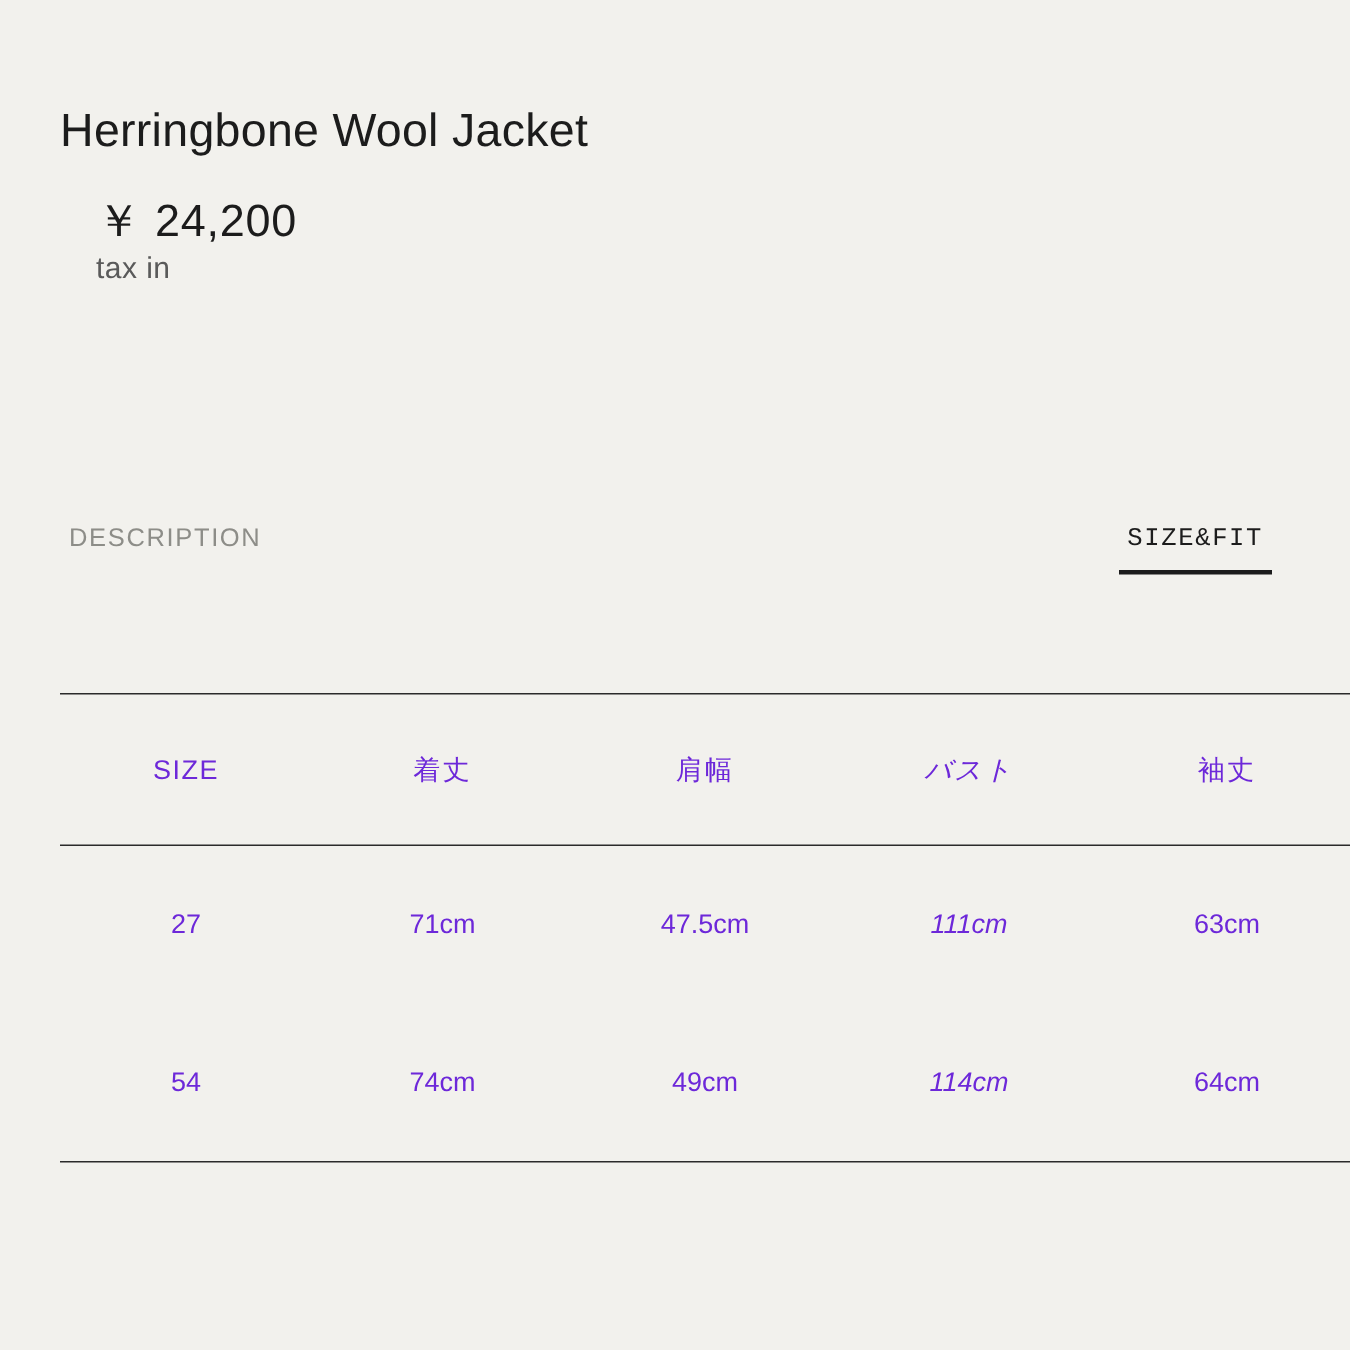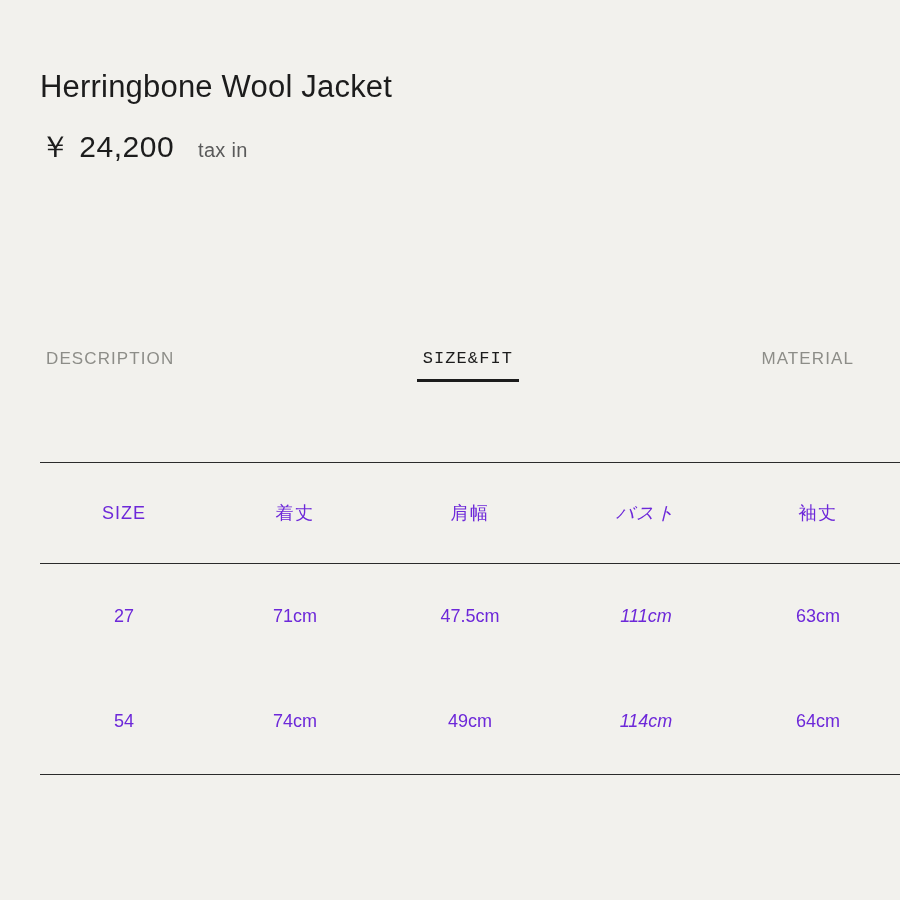--- a/index.html
+++ b/index.html
@@ -27,41 +27,42 @@
     letter-spacing: 0.2px;
     color: #1c1c1c;
     margin: 0;
     padding-top: 68px;
     line-height: 1.2;
   }
   .price-row {
     display: flex;
     align-items: baseline;
     margin-top: 22px;
+    flex-direction: column;
   }
   .price {
     font-size: 30px;
     font-weight: 400;
     letter-spacing: 0.5px;
     color: #1c1c1c;
   }
   .tax-note {
     font-size: 20px;
     color: #5a5a5a;
     margin-left: 24px;
     letter-spacing: 0.3px;
   }
   .tabs {
     position: absolute;
     top: 348px;
     left: 40px;
-    right: 40px;
+    right: 52px;
     display: flex;
     justify-content: space-between;
-    align-items: flex-start;
+    align-items: flex-end;
   }
   .tab {
     font-size: 17px;
     letter-spacing: 1.1px;
     color: #8d8d88;
     padding-bottom: 14px;
     position: relative;
     cursor: pointer;
     background: none;
     border: none;
@@ -134,21 +135,20 @@
   <h1 class="product-title">Herringbone Wool Jacket</h1>
 
   <div class="price-row">
     <span class="price">￥ 24,200</span>
     <span class="tax-note">tax in</span>
   </div>
 
   <div class="tabs">
     <button class="tab tab-desc">DESCRIPTION</button>
     <button class="tab active">SIZE&amp;FIT</button>
-    <button class="tab tab-mat">MATERIAL</button>
   </div>
 
   <table class="size-table">
     <thead>
       <tr>
         <th class="col-size hdr-size">SIZE</th>
         <th class="col-1 hdr-jp">着丈</th>
         <th class="col-2 hdr-jp">肩幅</th>
         <th class="col-3 hdr-jp">バスト</th>
         <th class="col-4 hdr-jp">袖丈</th>

